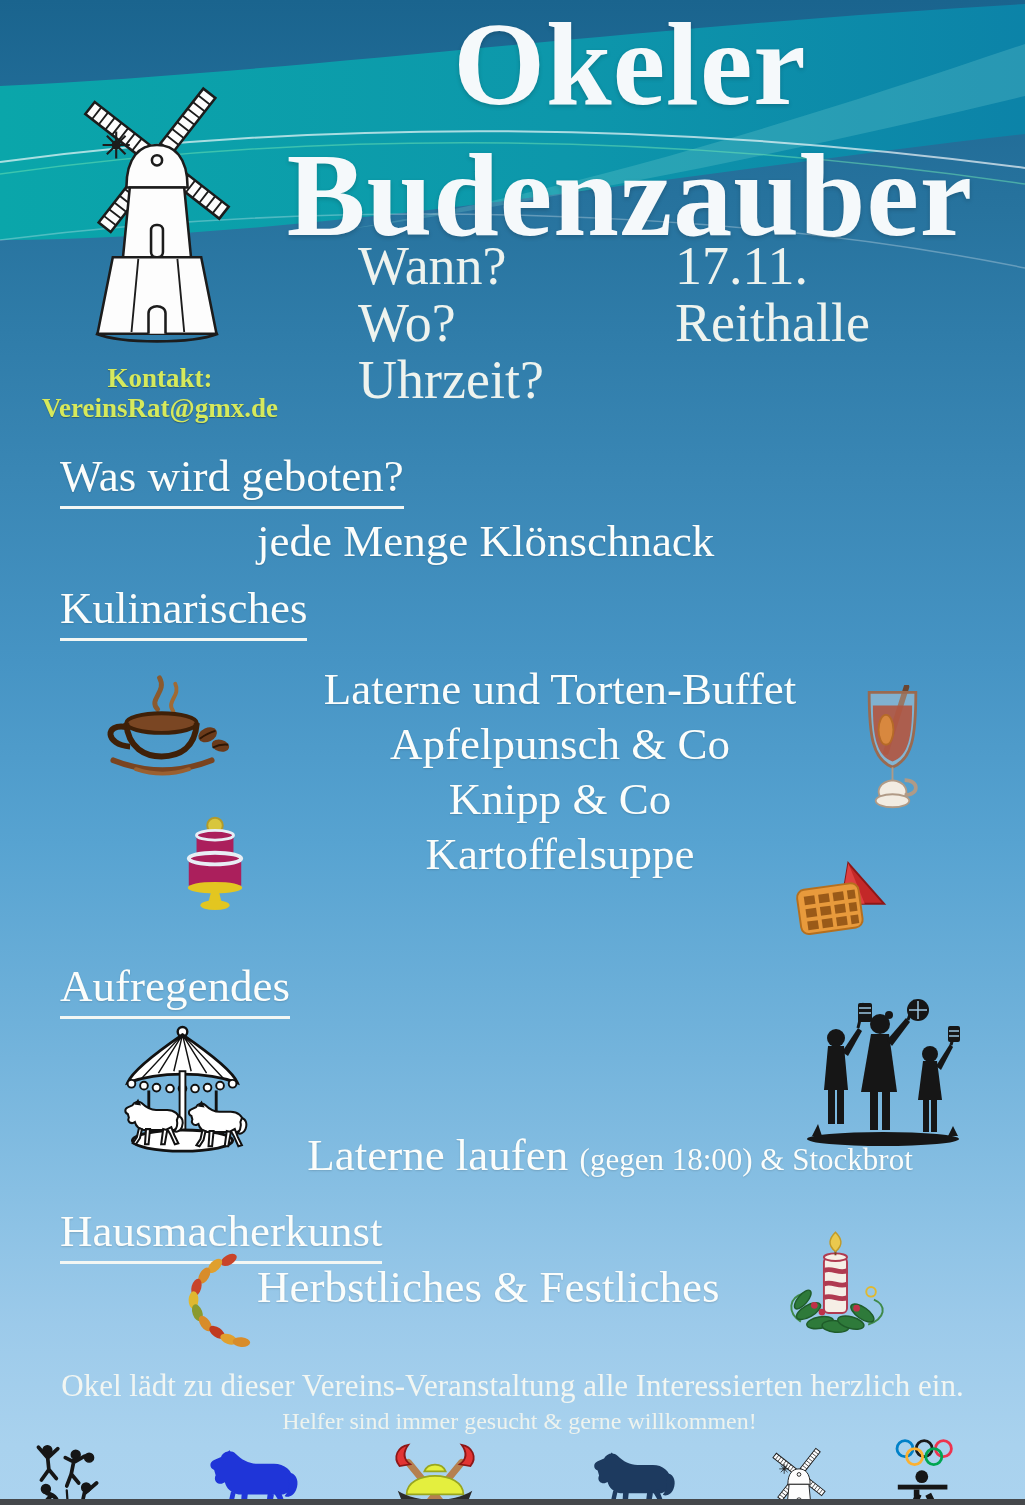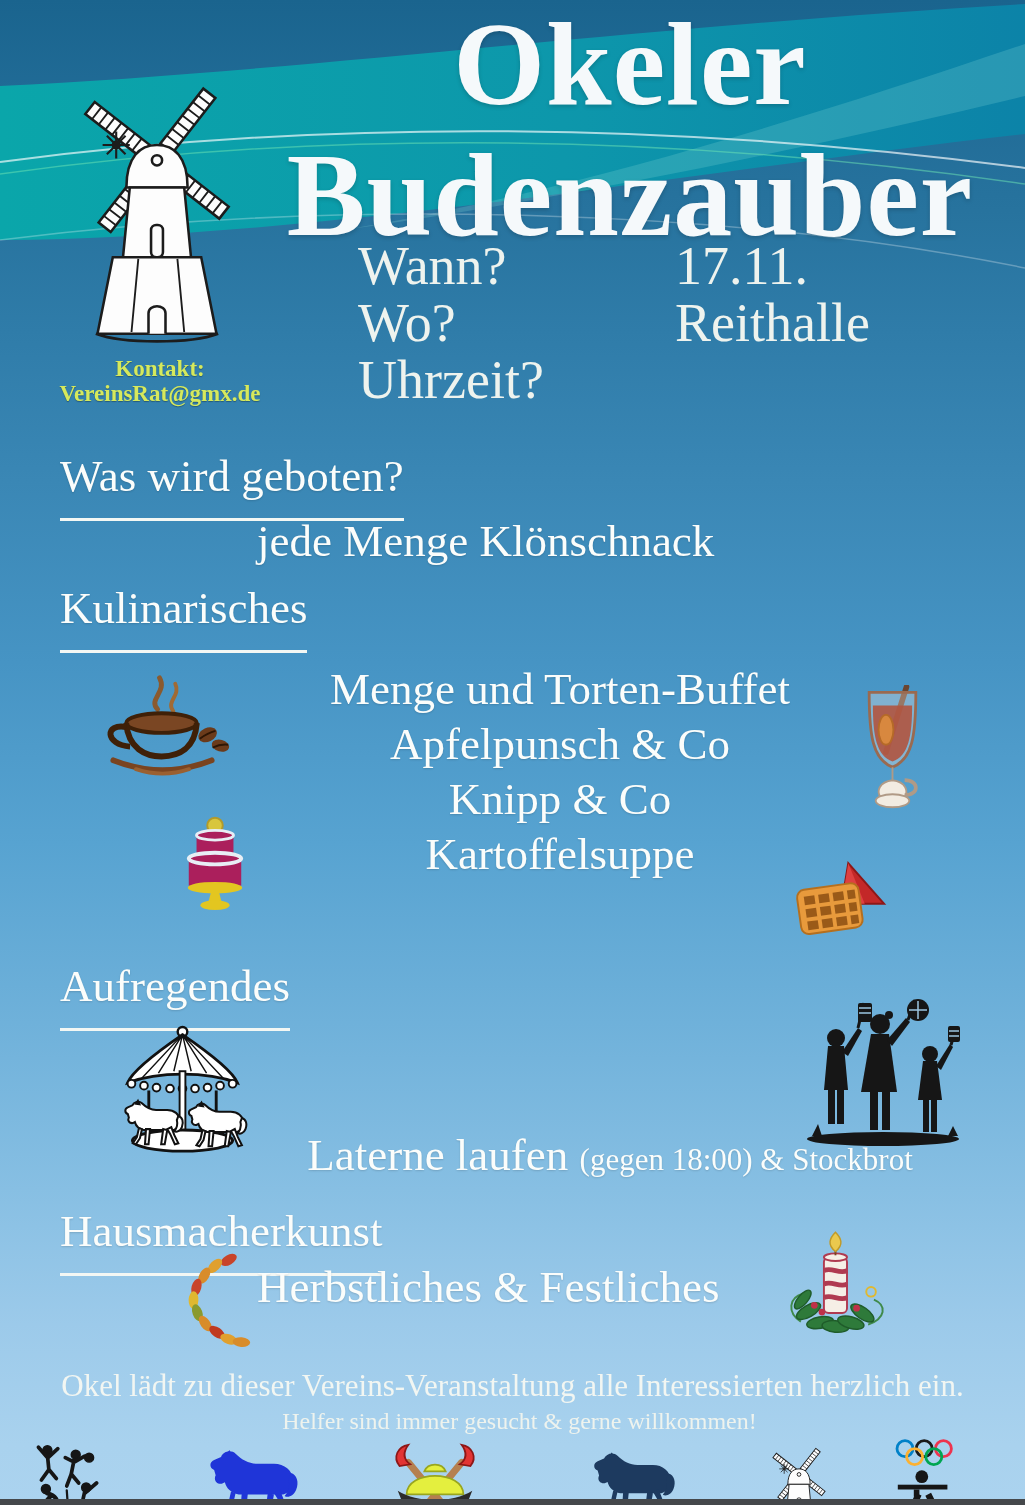--- a/index.html
+++ b/index.html
@@ -10,30 +10,30 @@
     background:linear-gradient(180deg,
       #1a648e 0%, #206b96 6%, #27739e 14%, #2f7ca9 22%,
       #3a87b5 32%, #4694c4 44%, #57a3d1 56%, #6fb1da 68%,
       #87bfe3 79%, #9ccaea 88%, #a9d2ee 96%, #abd3ef 100%);
   }
   .abs{position:absolute;}
   .header-waves{position:absolute;top:0;left:0;}
   .slogan{left:50px;top:8px;width:220px;text-align:center;font-size:29px;line-height:1.12;
     color:#f6f9f6;text-shadow:0 1px 2px rgba(0,0,0,.25);}
   .logo{left:72px;top:60px;}
-  .contact{left:35px;top:356px;width:250px;text-align:center;font-weight:bold;
-    font-size:23px;line-height:1.1;color:#d6e95c;text-shadow:0 1px 1px rgba(0,0,0,.3);}
+  .contact{left:35px;top:364px;width:250px;text-align:center;font-weight:bold;
+    font-size:27px;line-height:1.1;color:#d6e95c;text-shadow:0 1px 1px rgba(0,0,0,.3);}
   .title{left:270px;top:0px;width:720px;text-align:center;font-size:118px;line-height:1.11;
     font-weight:600;color:#f5f9fb;text-shadow:0 2px 4px rgba(0,0,0,.18);letter-spacing:1px;}
   .qa{left:358px;top:238px;font-size:54px;line-height:57px;color:#eef3ee;}
   .qa-row{display:flex;}
   .qa-q{width:317px;}
   .hd{position:absolute;left:60px;font-size:45px;line-height:1.1;color:#fbfdfb;
     text-shadow:0 1px 2px rgba(0,0,0,.15);}
-  .hd span{display:inline-block;border-bottom:3px solid #f3f7f4;padding-bottom:16px;}
+  .hd span{display:inline-block;border-bottom:3px solid #f3f7f4;padding-bottom:4px;}
   .bigtxt{font-size:45px;color:#fbfdfb;text-shadow:0 1px 2px rgba(0,0,0,.15);}
   .list{left:250px;width:620px;text-align:center;}
   .list div{line-height:55px;}
   .lantern-line{left:150px;width:920px;text-align:center;}
   .lantern-detail{font-size:31px;}
   .footer1{left:0;top:1368px;width:1025px;text-align:center;font-size:31px;color:#f2f6f2;}
   .footer2{left:0;top:1408px;width:1025px;text-align:center;font-size:24px;color:#eef3ee;margin-left:7px;}
   .bottom-strip{left:0;bottom:0;width:1025px;height:6px;background:#45484b;}
   .sprite{position:absolute;width:0;height:0;overflow:hidden;}
 </style>
@@ -132,21 +132,21 @@
     <div class="qa-row">
       <div class="qa-q">Uhrzeit?</div>
     </div>
   </div>
 
   <div class="hd" style="top:452px;"><span>Was wird geboten?</span></div>
   <div class="abs bigtxt" style="left:257px;top:515px;">jede Menge Klönschnack</div>
 
   <div class="hd" style="top:584px;"><span>Kulinarisches</span></div>
   <div class="abs bigtxt list" style="top:662px;">
-    <div>Menge und Torten-Buffet</div>
+    <div>Laterne und Torten-Buffet</div>
     <div>Apfelpunsch &amp; Co</div>
     <div>Knipp &amp; Co</div>
     <div>Kartoffelsuppe</div>
   </div>
 
   <div class="abs" style="left:85px;top:672px;">
     <svg width="155" height="108" viewBox="0 0 150 110">
       <path d="M70,38 C60,28 80,20 72,6" stroke="#8a5a2e" stroke-width="5" fill="none" stroke-linecap="round"></path>
       <path d="M86,40 C78,30 94,24 88,12" stroke="#a06a34" stroke-width="4" fill="none" stroke-linecap="round"></path>
       <ellipse cx="74" cy="52" rx="36" ry="10" fill="#7a4623" stroke="#3f2008" stroke-width="4"></ellipse>

